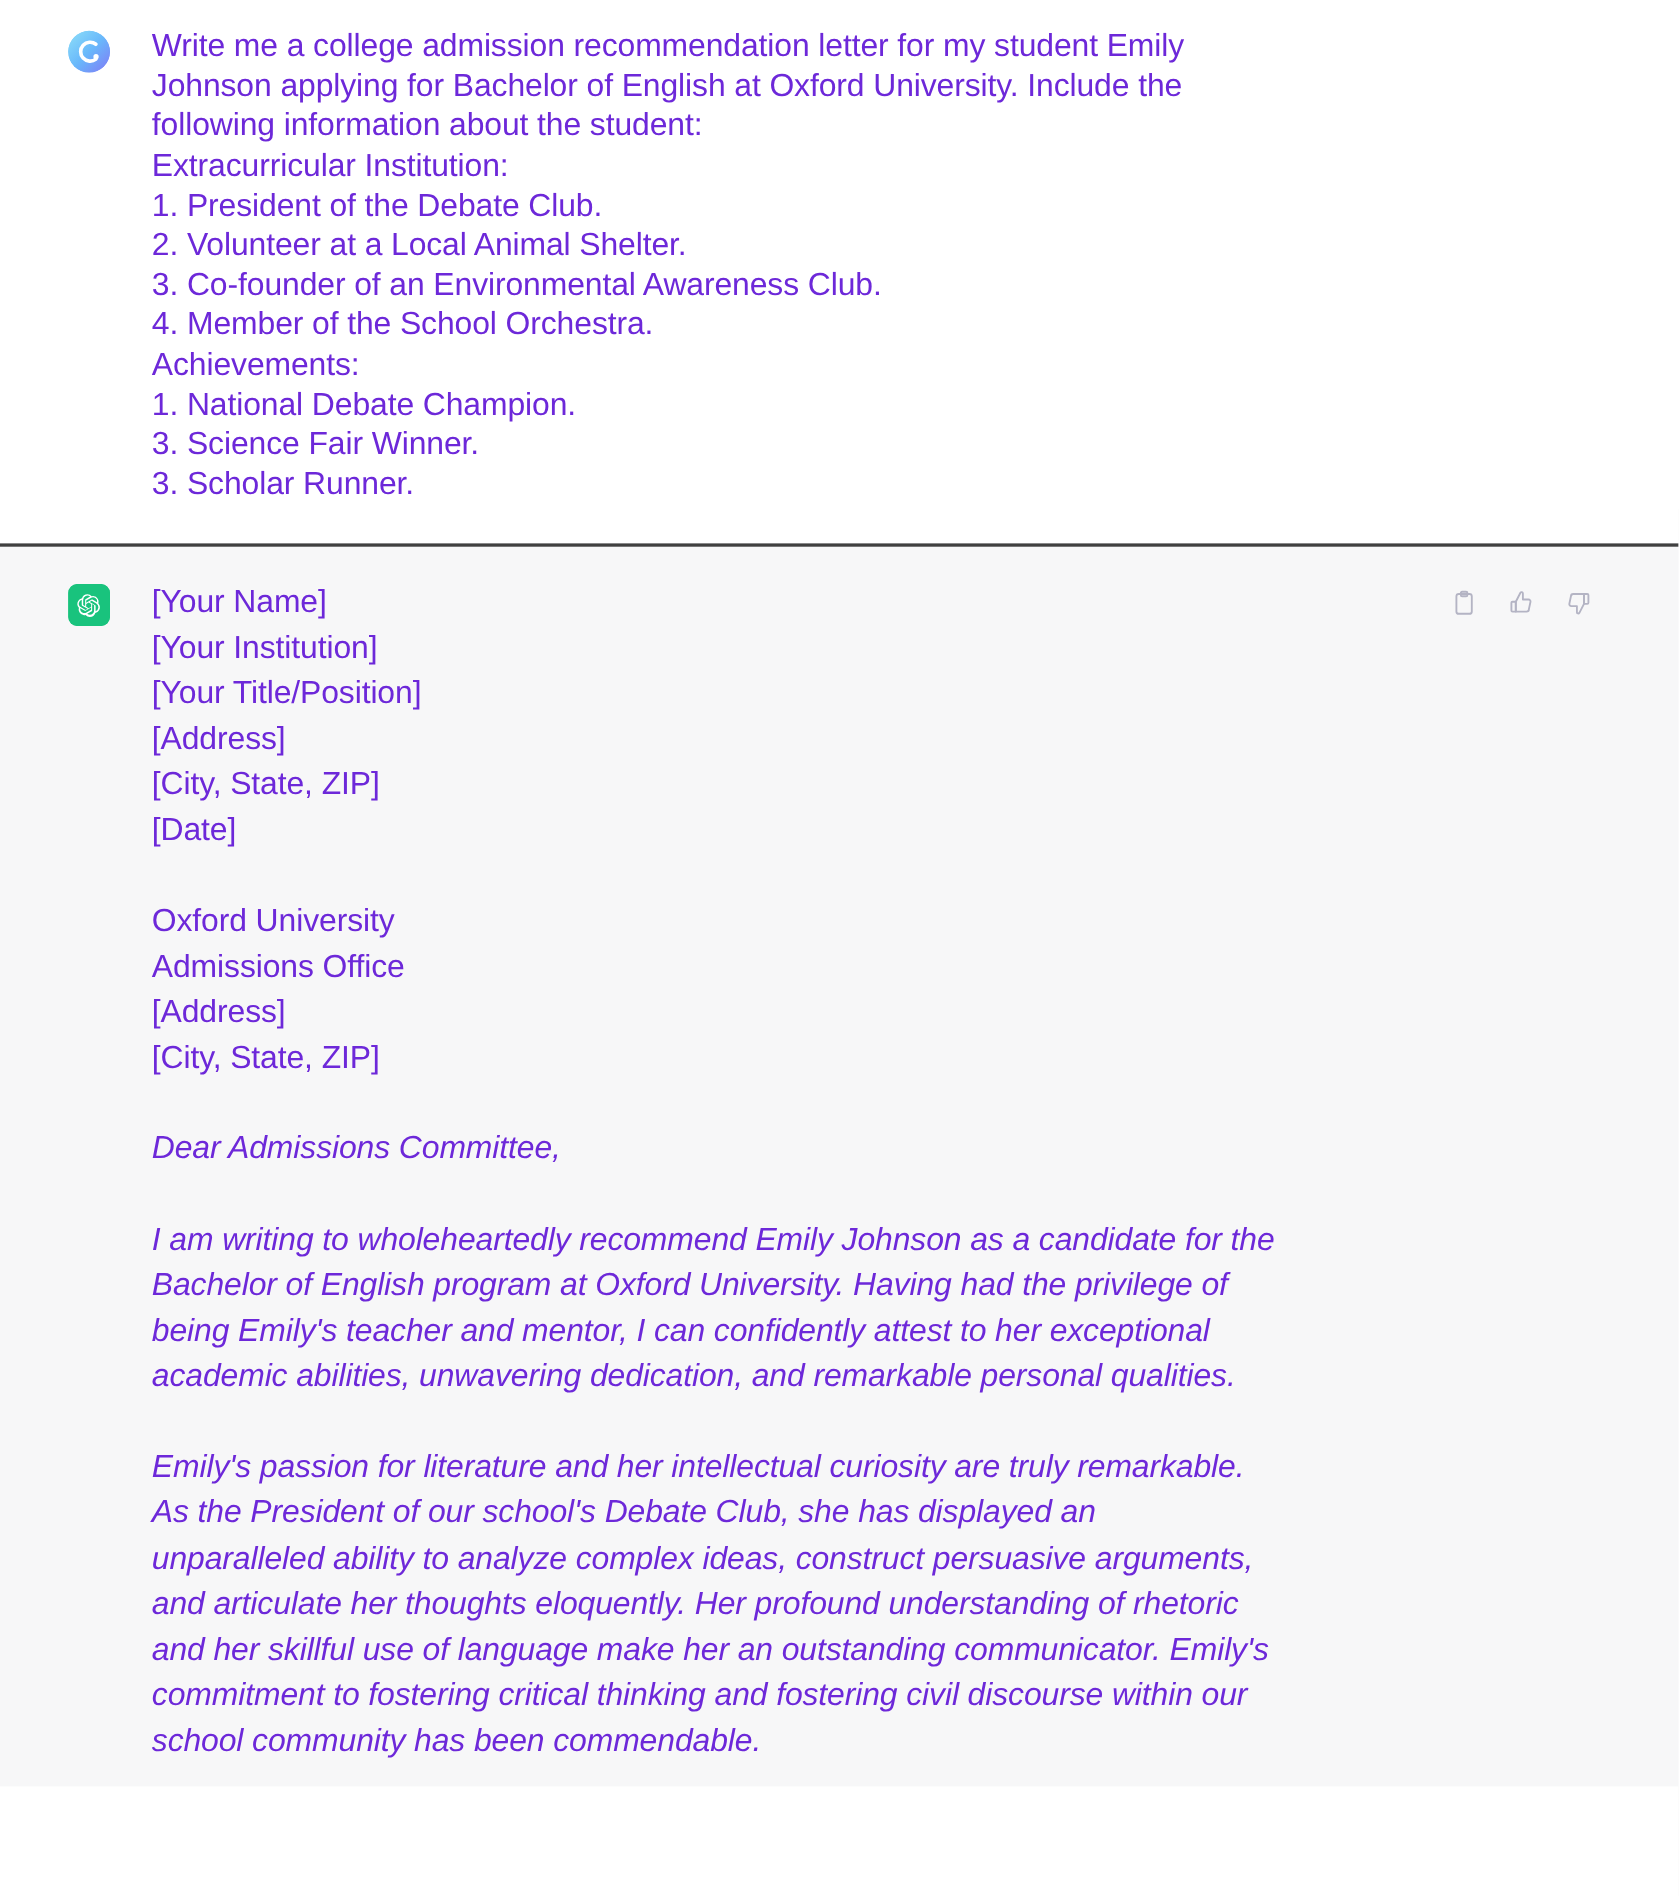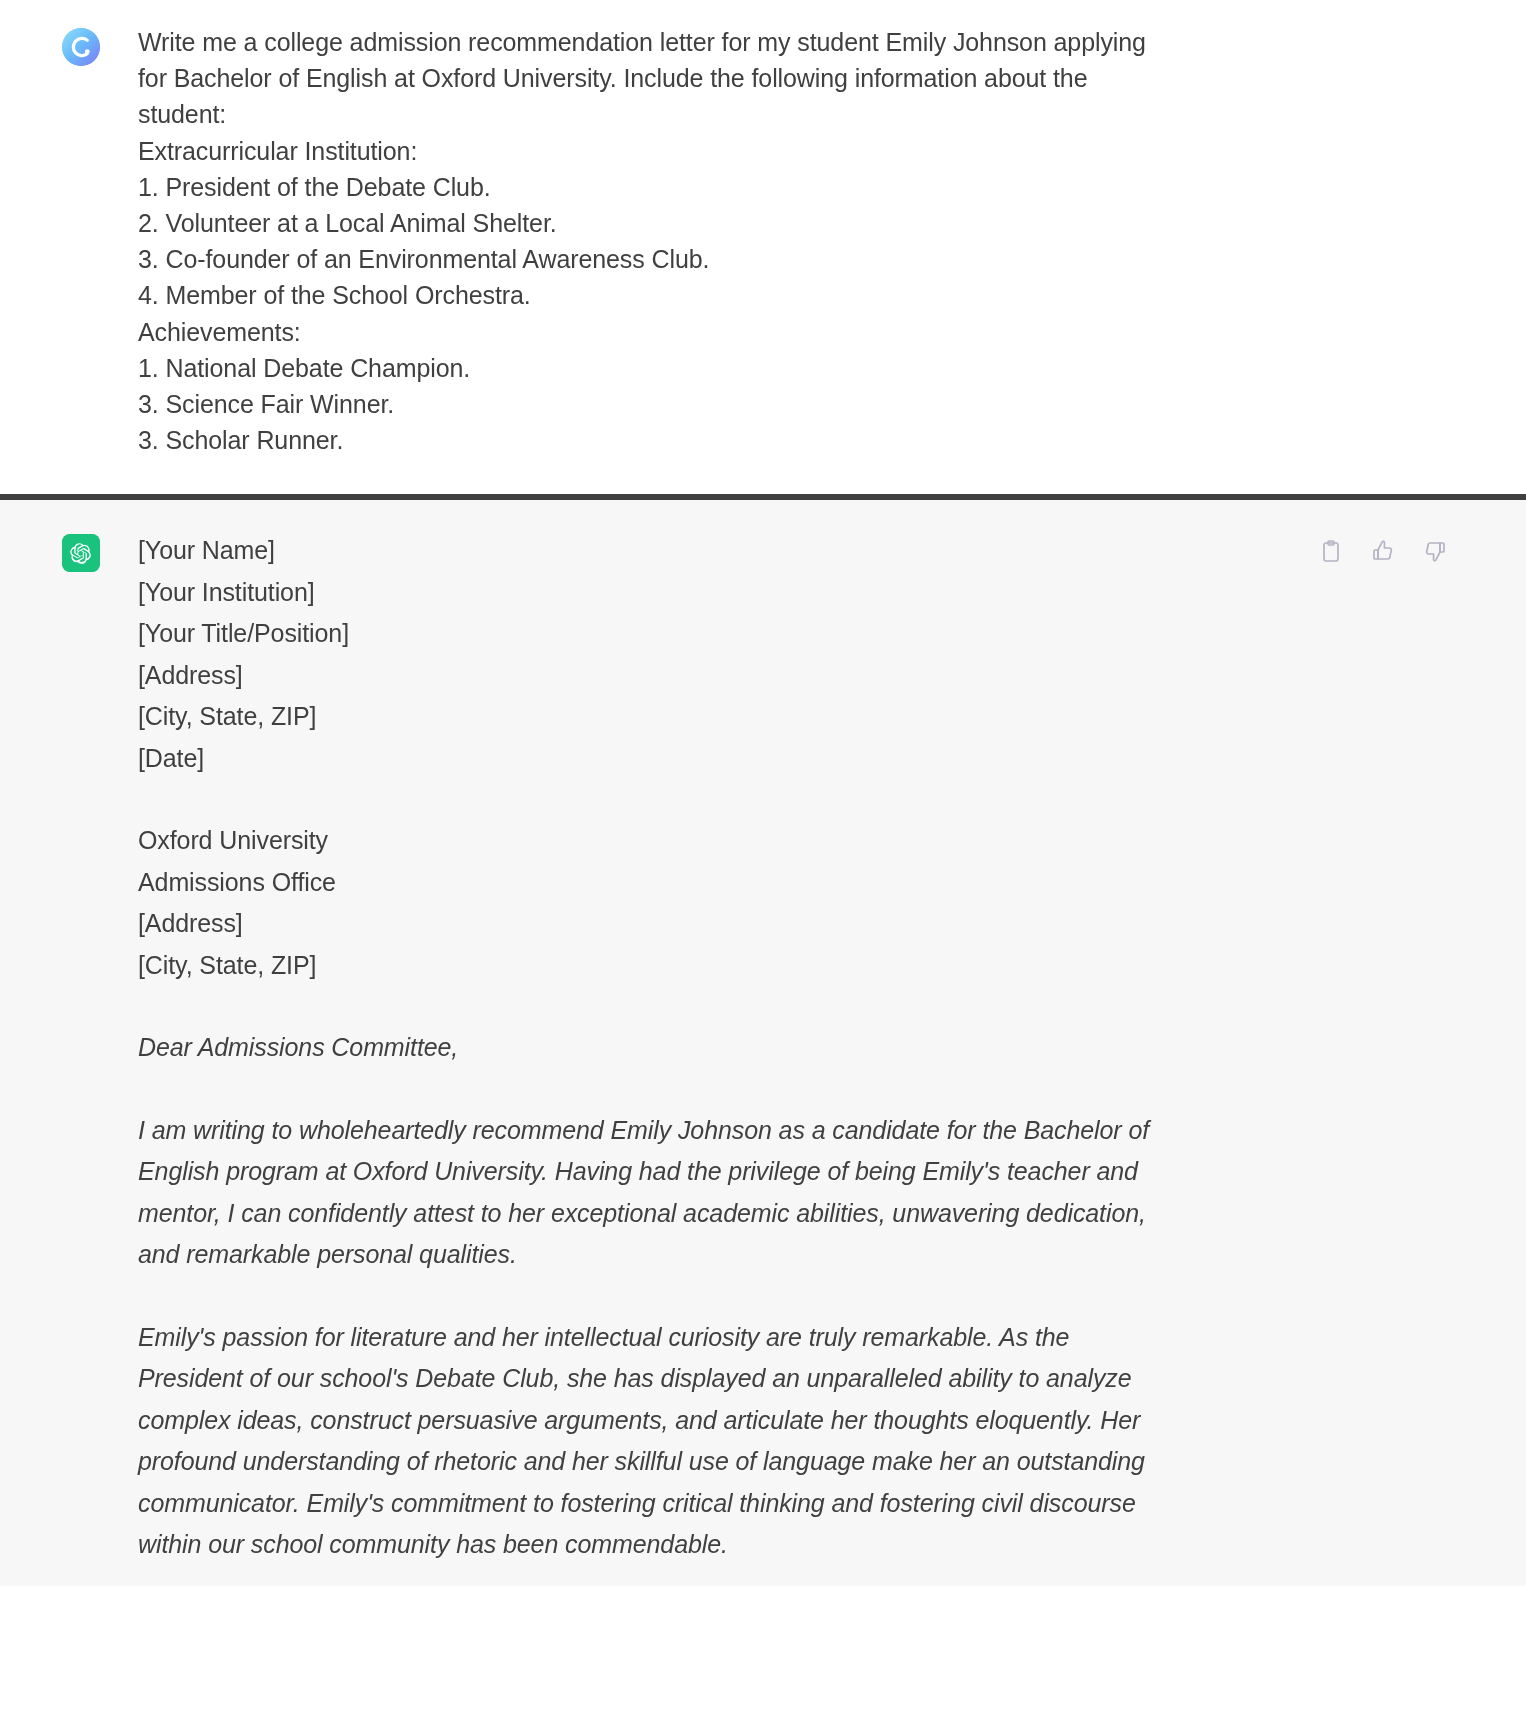--- a/index.html
+++ b/index.html
@@ -24,21 +24,21 @@
     position: relative;
   }
 
   .turn-user {
     background: #ffffff;
     padding: 24px 0 36px 0;
   }
 
   .turn-assistant {
     background: #f7f7f8;
-    border-top: 6px solid #404040;
+    border-top: 3px solid #404040;
     padding: 30px 0 20px 0;
   }
 
   .turn-inner {
     display: flex;
     align-items: flex-start;
     padding-left: 62px;
     padding-right: 60px;
     position: relative;
   }
@@ -66,22 +66,22 @@
     border-radius: 8px;
     background: #19c37d;
     position: relative;
     overflow: hidden;
   }
   .avatar-assistant svg { display: block; }
 
   
   .msg {
     margin-left: 38px;
-    color: #404040;
-    font-size: 25px;
+    color: #6d28d9;
+    font-size: 29px;
     letter-spacing: -0.1px;
   }
 
   .msg-user {
     width: 1020px;
     line-height: 36.2px;
   }
 
   .msg-assistant {
     width: 1022px;

